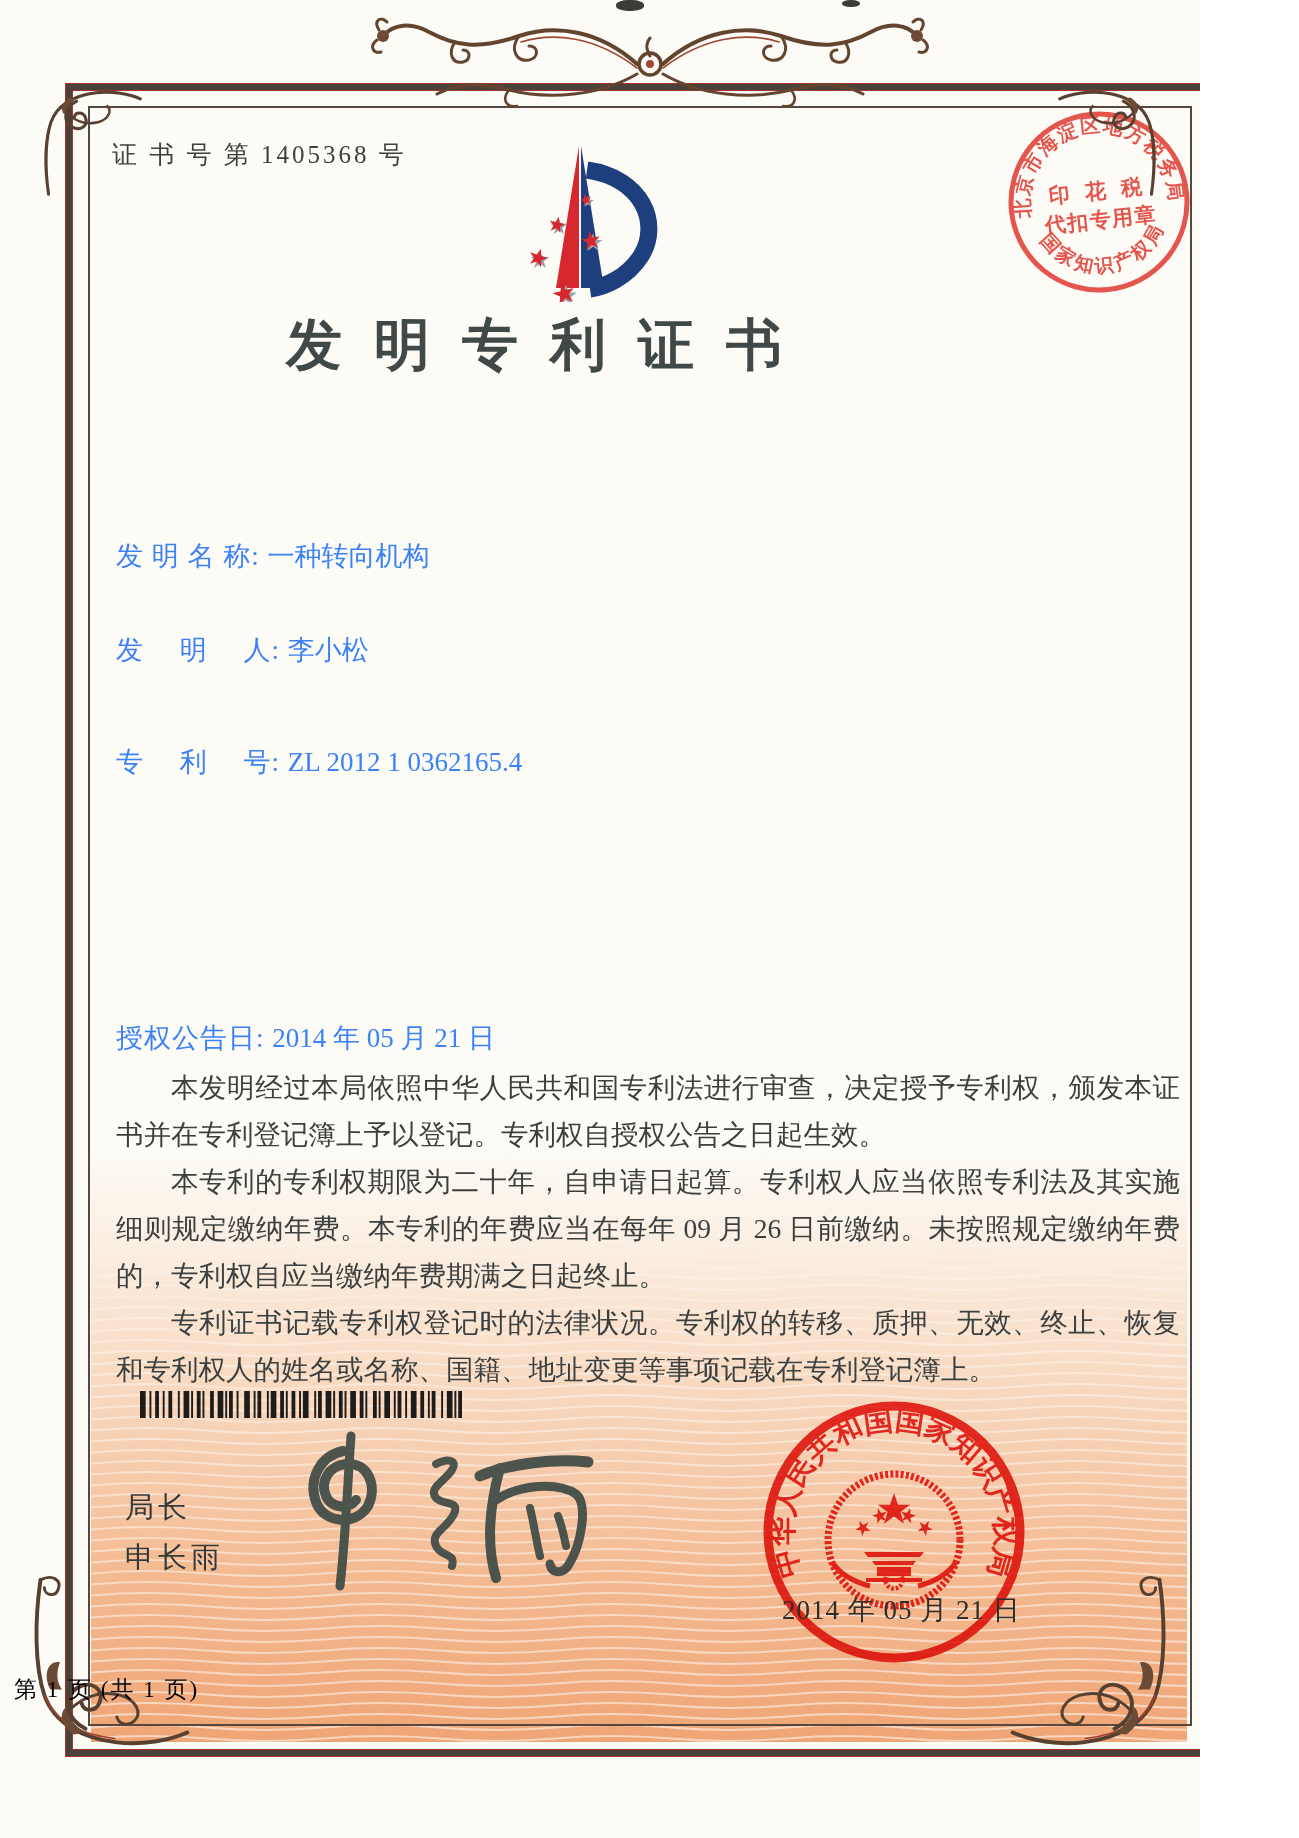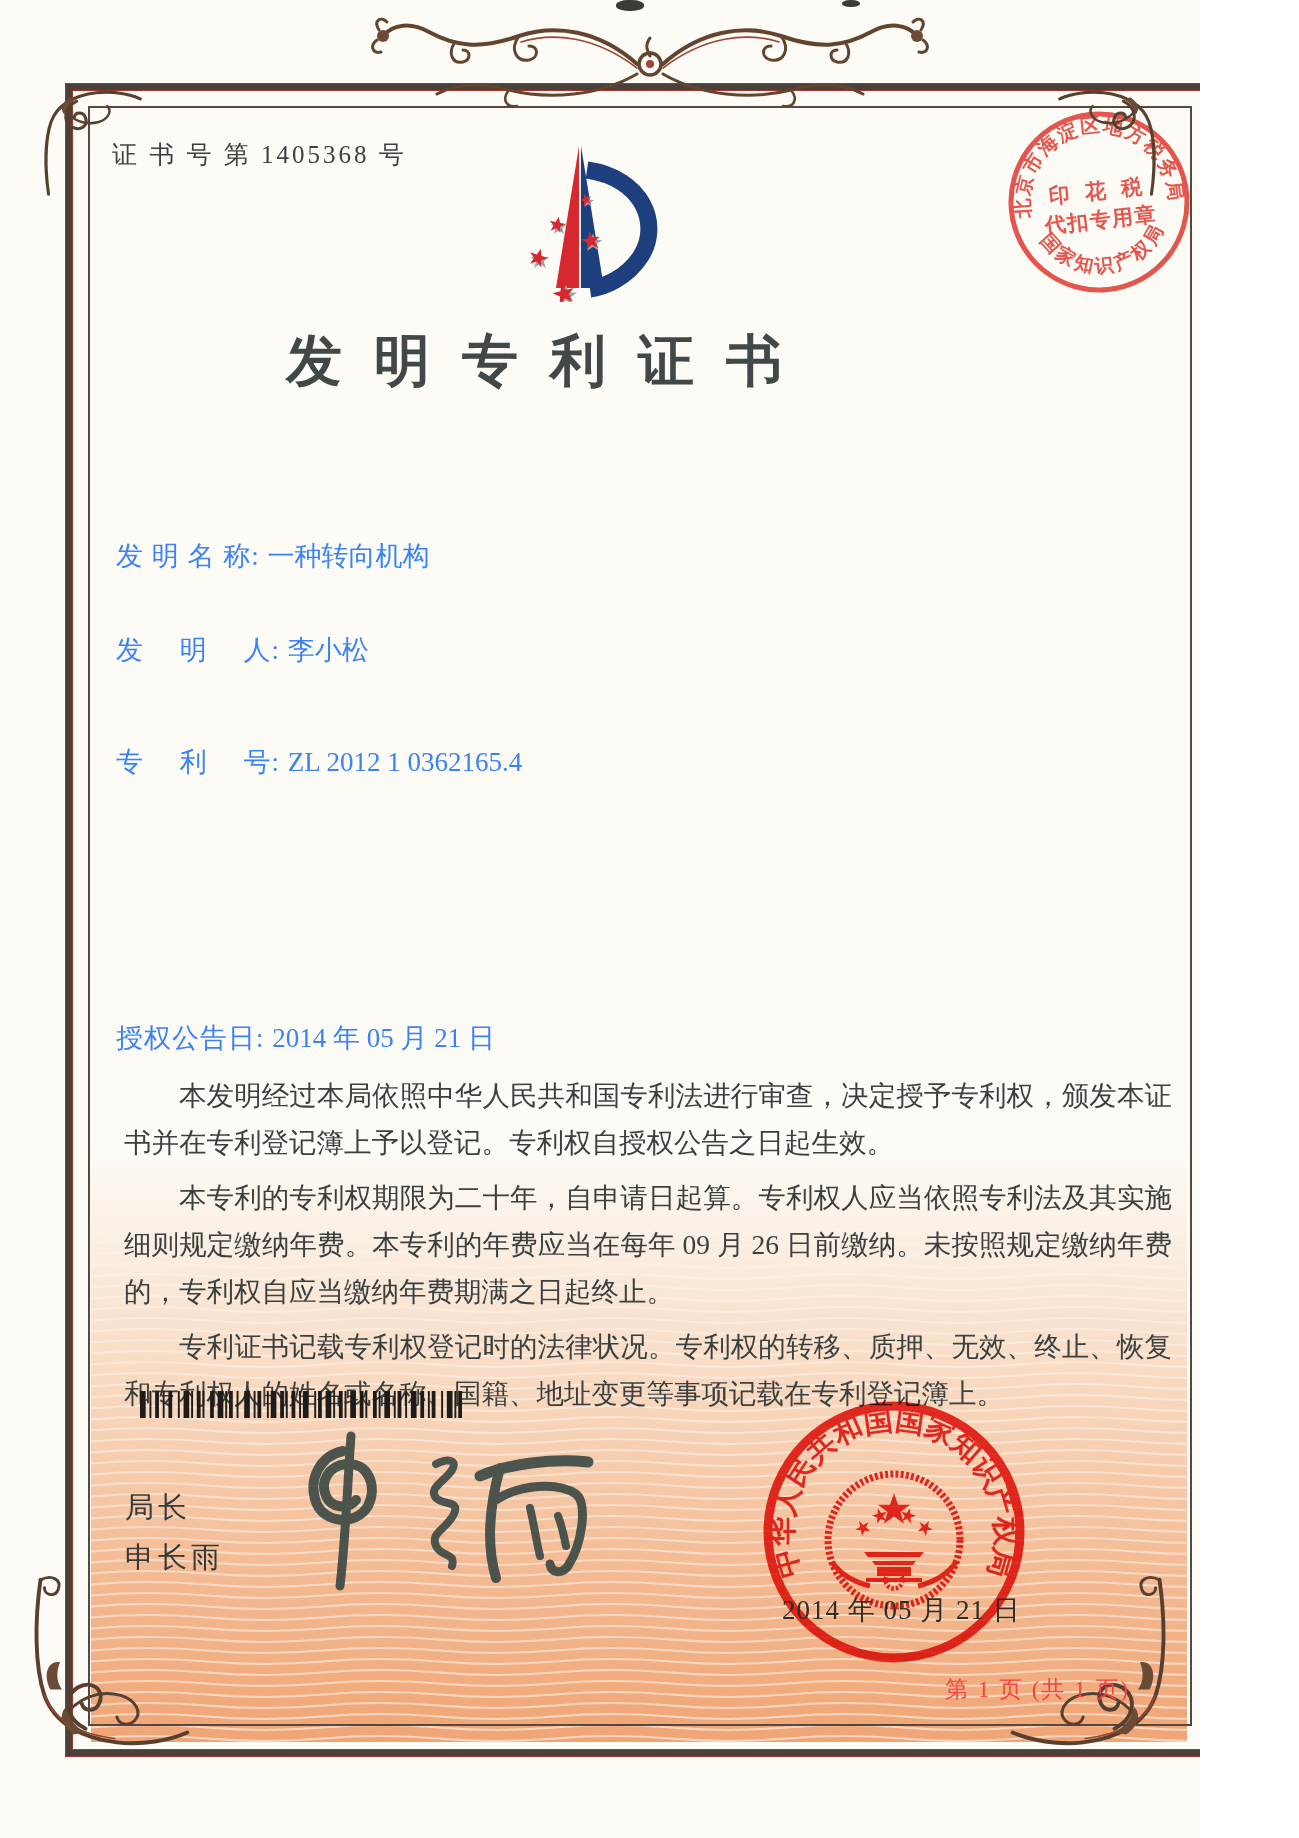--- a/index.html
+++ b/index.html
@@ -27,37 +27,37 @@
       rgba(245,192,152,0.22) 16%,
       rgba(243,179,132,0.5) 42%,
       rgba(241,167,117,0.78) 72%,
       rgba(239,160,110,0.95) 100%);
   }
   .band svg{display:block;width:100%;height:100%;}
   
   .cert-number{position:absolute;left:112px;top:138px;font-size:25px;letter-spacing:3px;color:#3c403f;}
   .title{
     position:absolute;left:250px;top:308px;width:600px;text-align:center;
-    font-size:56px;font-weight:600;letter-spacing:32px;color:#414948;white-space:nowrap;margin-top:16px;
+    font-size:56px;font-weight:600;letter-spacing:32px;color:#414948;white-space:nowrap;
   }
   .field{position:absolute;left:116px;font-size:27px;color:#3b82f6;white-space:nowrap;}
   .field .lab{letter-spacing:1px;}
   .body-text{
     position:absolute;left:116px;top:1064px;width:1064px;
     font-size:27.5px;line-height:47px;color:#3b403f;text-align:justify;
   }
-  .body-text p{margin:8px;text-indent:2em;}
+  .body-text p{margin:0;text-indent:2em;}
   .officer{position:absolute;left:125px;font-size:29px;color:#343836;letter-spacing:4px;z-index:25;}
   .date-line{
     position:absolute;left:782px;top:1592px;width:236px;text-align:center;
     font-size:27px;color:#2e2d28;letter-spacing:1px;z-index:40;white-space:nowrap;
   }
   .footer{
-    position:absolute;left:0;top:1674px;width:1130px;text-align:right;
-    font-size:23px;color:#ef4444;z-index:25;letter-spacing:2px;
+    position:absolute;left:14px;top:1674px;width:1130px;text-align:left;
+    font-size:23px;color:#000000;z-index:25;letter-spacing:2px;
   }
   
   .barcode{position:absolute;left:140px;top:1391px;width:322px;height:27px;z-index:25;}
   .logo{position:absolute;left:455px;top:140px;width:250px;height:162px;}
   .tax-stamp{position:absolute;left:1000px;top:101px;width:200px;height:206px;opacity:.92;}
   .seal{position:absolute;left:758px;top:1392px;width:272px;height:286px;z-index:30;mix-blend-mode:multiply;opacity:.95;}
   .signature{position:absolute;left:268px;top:1424px;width:336px;height:190px;z-index:26;}
   .top-ornament{position:absolute;left:359px;top:2px;width:582px;height:110px;}
   .corner{position:absolute;z-index:24;}
   .corner.tl{left:40px;top:82px;width:104px;height:118px;transform:scaleY(-1);}

